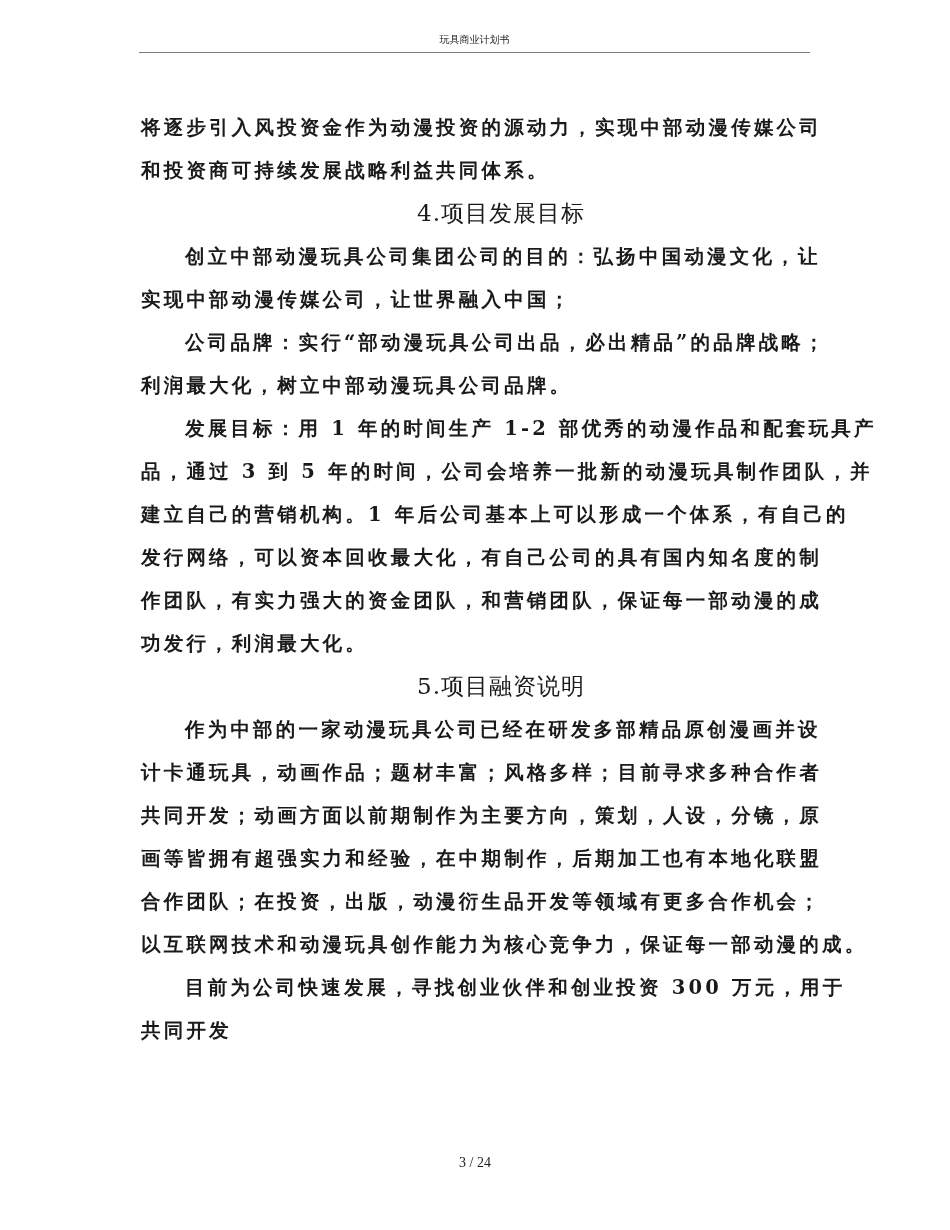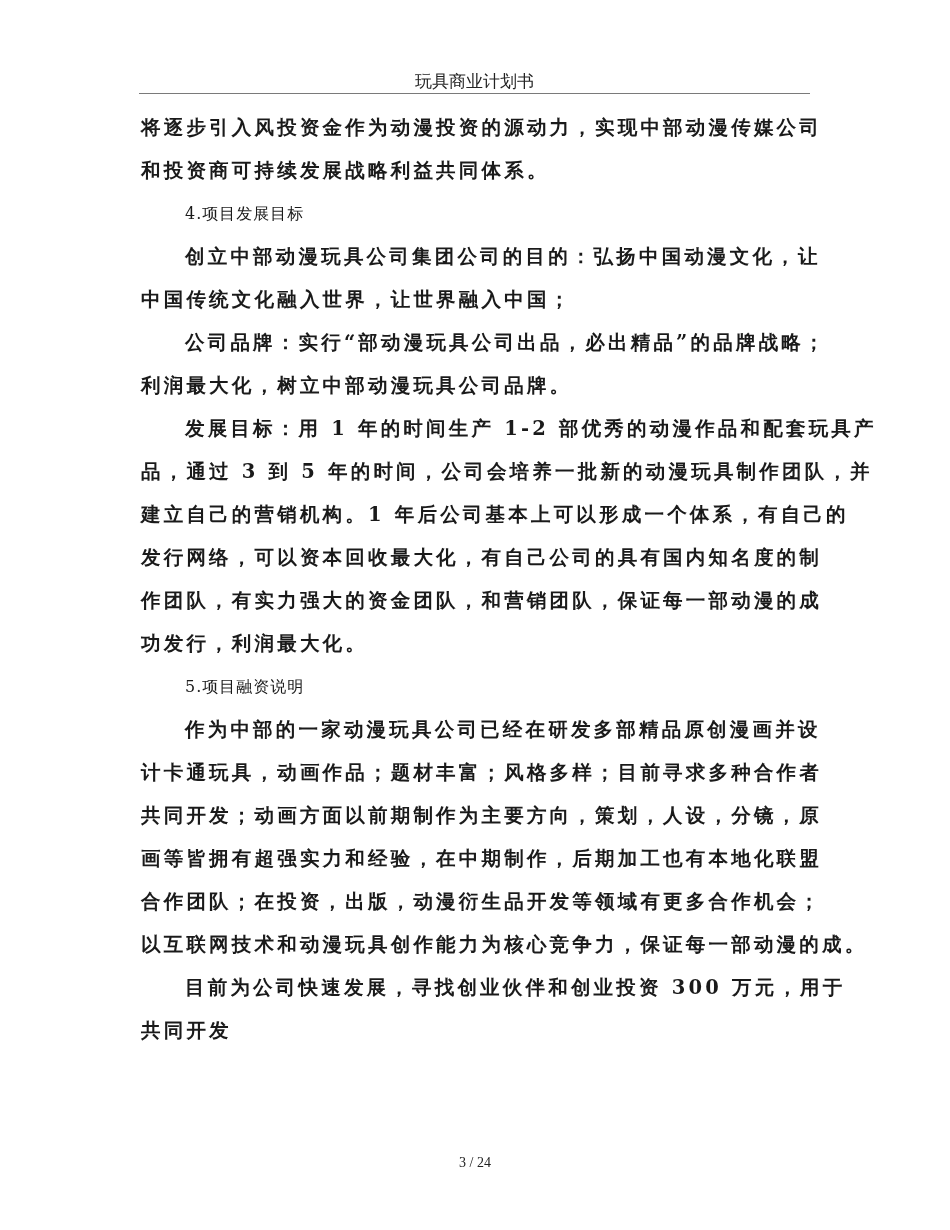--- a/index.html
+++ b/index.html
@@ -16,24 +16,23 @@
       color: #1a1a1a;
     }
     .page-header {
       position: absolute;
       left: 139px;
       top: 30px;
       width: 671px;
       height: 22px;
       border-bottom: 1px solid #7a7a7a;
       text-align: center;
-      font-size: 17px;
+      font-size: 10px;
       line-height: 20px;
       color: #222;
-      margin-top: 41px;
     }
     .content {
       position: absolute;
       left: 141px;
       top: 106px;
       width: 676px;
     }
     .para {
       margin: 0;
       font-size: 19.5px;
@@ -46,24 +45,25 @@
     .para .line {
       display: block;
       white-space: nowrap;
       height: 43px;
     }
     .indent {
       padding-left: 44px;
     }
     .heading {
       margin: 0;
-      font-size: 16px;
+      font-size: 23px;
       line-height: 43px;
       letter-spacing: 1px;
       padding-left: 44px;
+      text-align: center;
     }
     .page-footer {
       position: absolute;
       left: 0;
       width: 950px;
       top: 1155px;
       text-align: center;
       font-family: "Liberation Serif", serif;
       font-size: 14px;
       color: #222;
@@ -80,21 +80,21 @@
 
   <div class="para">
     <span class="line">将逐步引入风投资金作为动漫投资的源动力，实现中部动漫传媒公司</span>
     <span class="line">和投资商可持续发展战略利益共同体系。</span>
   </div>
 
   <div class="heading">4.项目发展目标</div>
 
   <div class="para">
     <span class="line indent">创立中部动漫玩具公司集团公司的目的：弘扬中国动漫文化，让</span>
-    <span class="line">中国传统文化融入世界，让世界融入中国；</span>
+    <span class="line">实现中部动漫传媒公司，让世界融入中国；</span>
   </div>
 
   <div class="para">
     <span class="line indent">公司品牌：实行“部动漫玩具公司出品，必出精品”的品牌战略；</span>
     <span class="line">利润最大化，树立中部动漫玩具公司品牌。</span>
   </div>
 
   <div class="para">
     <span class="line indent">发展目标：用 1 年的时间生产 1-2 部优秀的动漫作品和配套玩具产</span>
     <span class="line">品，通过 3 到 5 年的时间，公司会培养一批新的动漫玩具制作团队，并</span>

